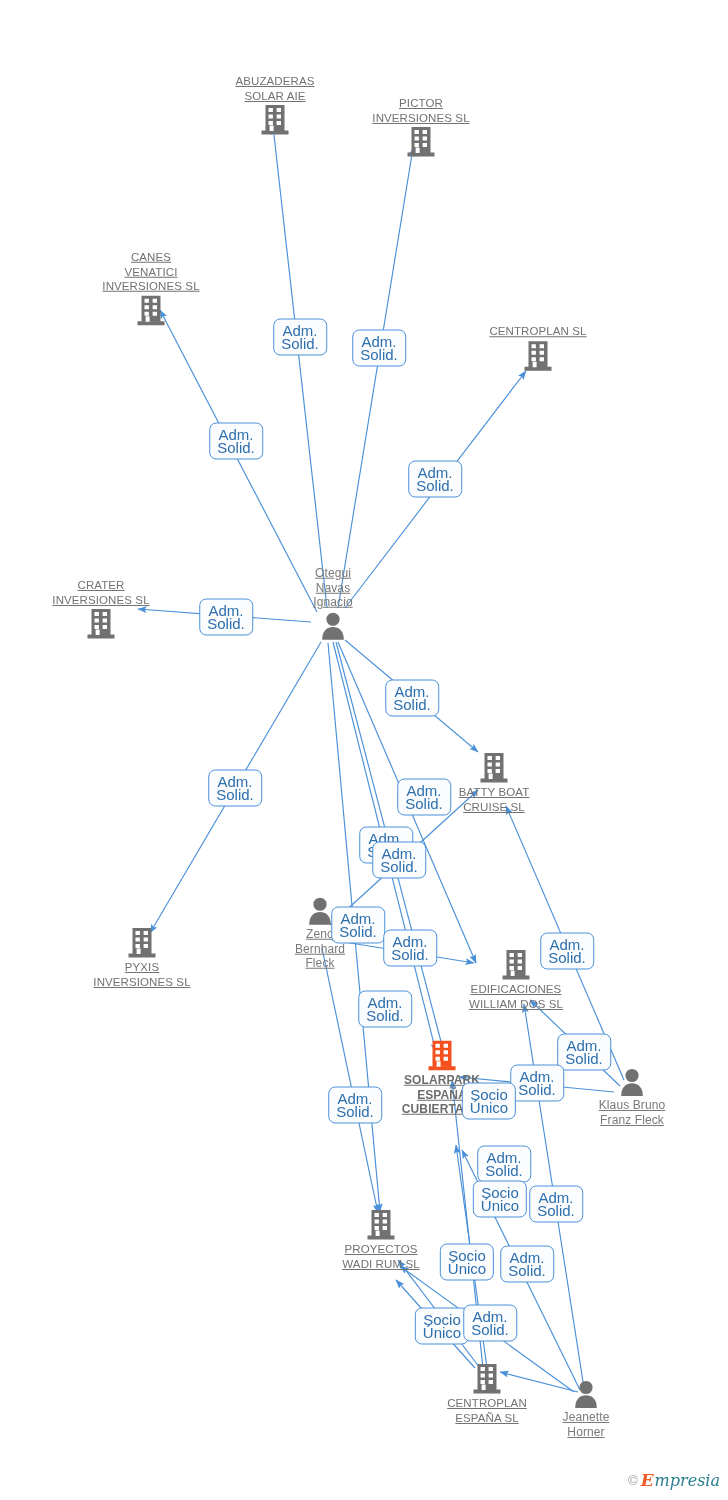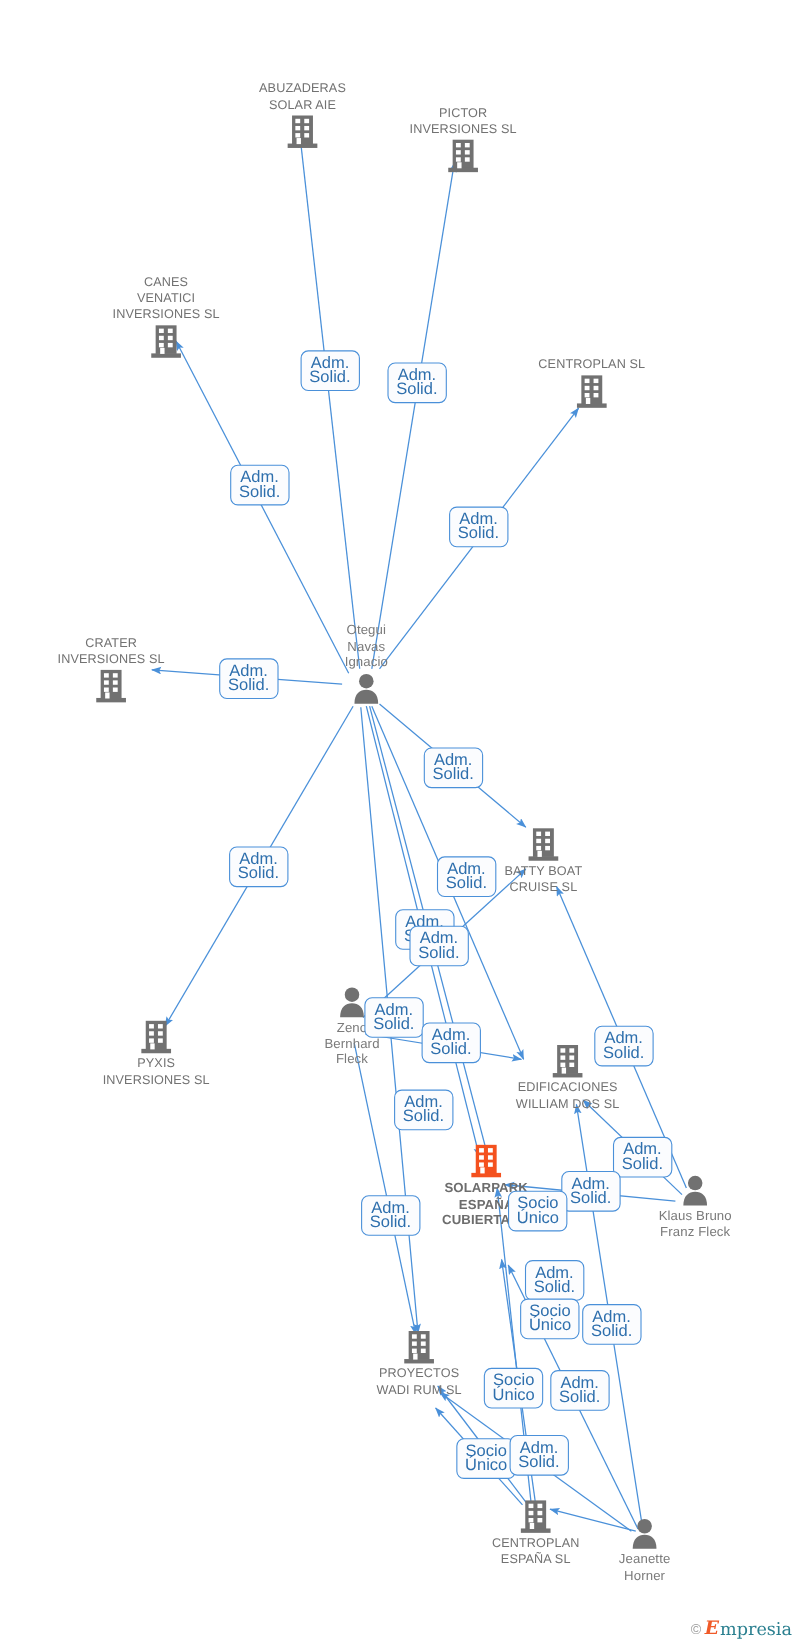--- a/index.html
+++ b/index.html
@@ -30,20 +30,21 @@
     text-align: center;
     width: 160px;
     pointer-events: auto;
   }
   .node-label {
     font-size: 11.5px;
     line-height: 14.5px;
     color: #6f6f6f;
     letter-spacing: 0.1px;
     white-space: pre-line;
+    text-decoration: underline;
   }
   .node-label.company {
     color: #727272;
   }
   .node-label.person {
     color: #7a7a7a;
     font-size: 12px;
   }
   .node-label.focus {
     color: #6d6d6d;
@@ -87,20 +88,21 @@
   #watermark .brand-e {
     color: #f05a28;
     font-family: "DejaVu Serif", serif;
     font-style: italic;
     font-size: 17px;
     font-weight: bold;
   }
   #watermark .brand-rest {
     color: #2a7f8f;
     font-family: "DejaVu Serif", serif;
+    font-style: italic;
     font-size: 16px;
     margin-left: -2px;
   }
 </style>
 </head>
 <body>
 
 <div id="graph-canvas">
 
   <svg id="edge-layer" viewBox="0 0 728 1500" xmlns="http://www.w3.org/2000/svg">

